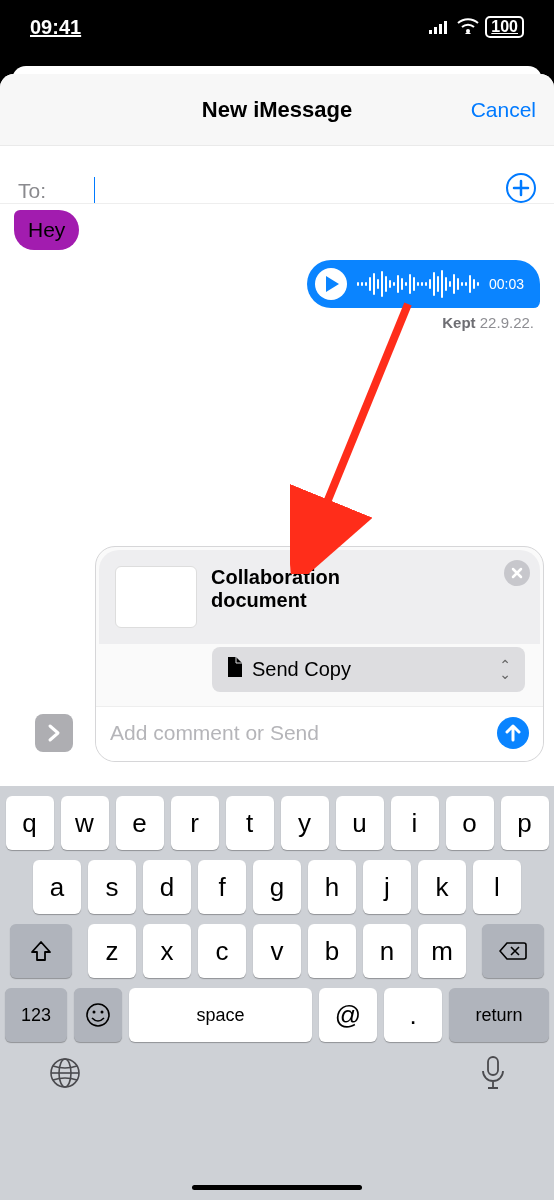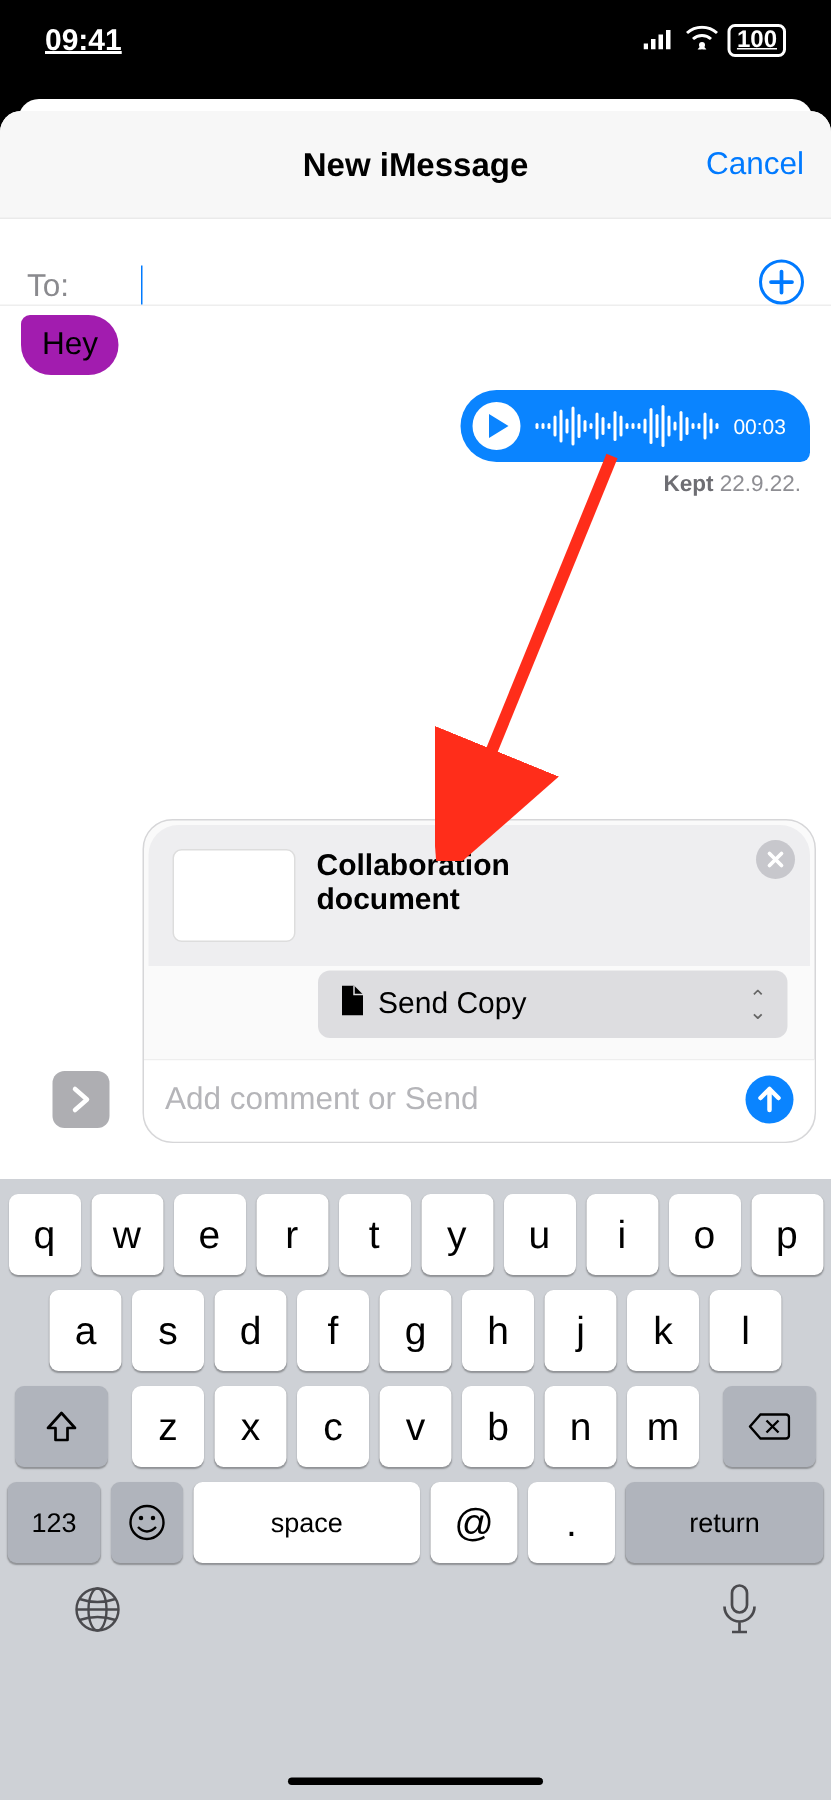--- a/index.html
+++ b/index.html
@@ -51,21 +51,21 @@
     .key.special { background: #b0b4bc; }
     .key.shift { width: 62px; }
     .key.del { width: 62px; }
     .kb-row3 { padding-left: 10px; padding-right: 10px; justify-content: space-between;}
     .kb-row4 { display: flex; gap: 7px; padding: 10px 5px 0; }
     .key.k123 { width: 62px; background: #b0b4bc; font-size: 18px; font-weight: 500;}
     .key.emoji { width: 48px; background: #b0b4bc; font-size: 24px; }
     .key.space { flex: 1; font-size: 18px; font-weight: 400;}
     .key.at { width: 58px; }
     .key.dot { width: 58px; }
-    .key.return { width: 132px; background: #b0b4bc; font-size: 18px; font-weight: 400;}
+    .key.return { width: 100px; background: #b0b4bc; font-size: 18px; font-weight: 400;}
     .kb-bottom { height: 90px; display: flex; justify-content: space-between; align-items: center; padding: 0 48px 20px; }
     .globe-icon, .mic-icon { font-size: 32px; color: #4a4a4e; }
     .home-bar { position: absolute; bottom: 10px; left: 50%; transform: translateX(-50%); width: 170px; height: 5px; background: #000; border-radius: 3px; }
     .arrow-annotation { position:absolute; top: 220px; left: 290px; pointer-events:none; z-index:100;}
   </style>
 </head>
 <body>
 
 <div class="status-bar">
   <span>09:41</span>

